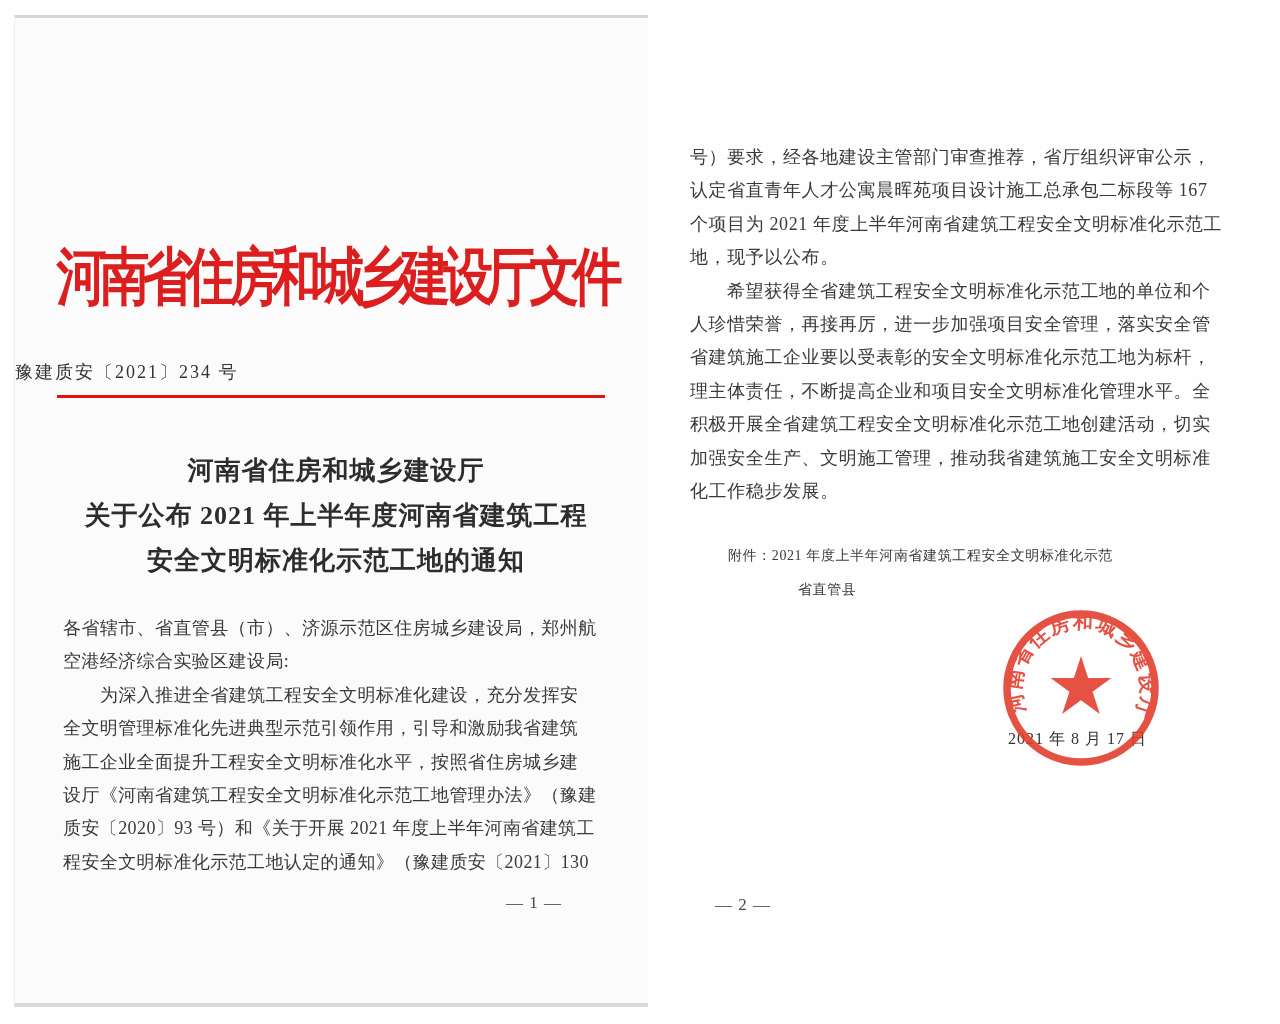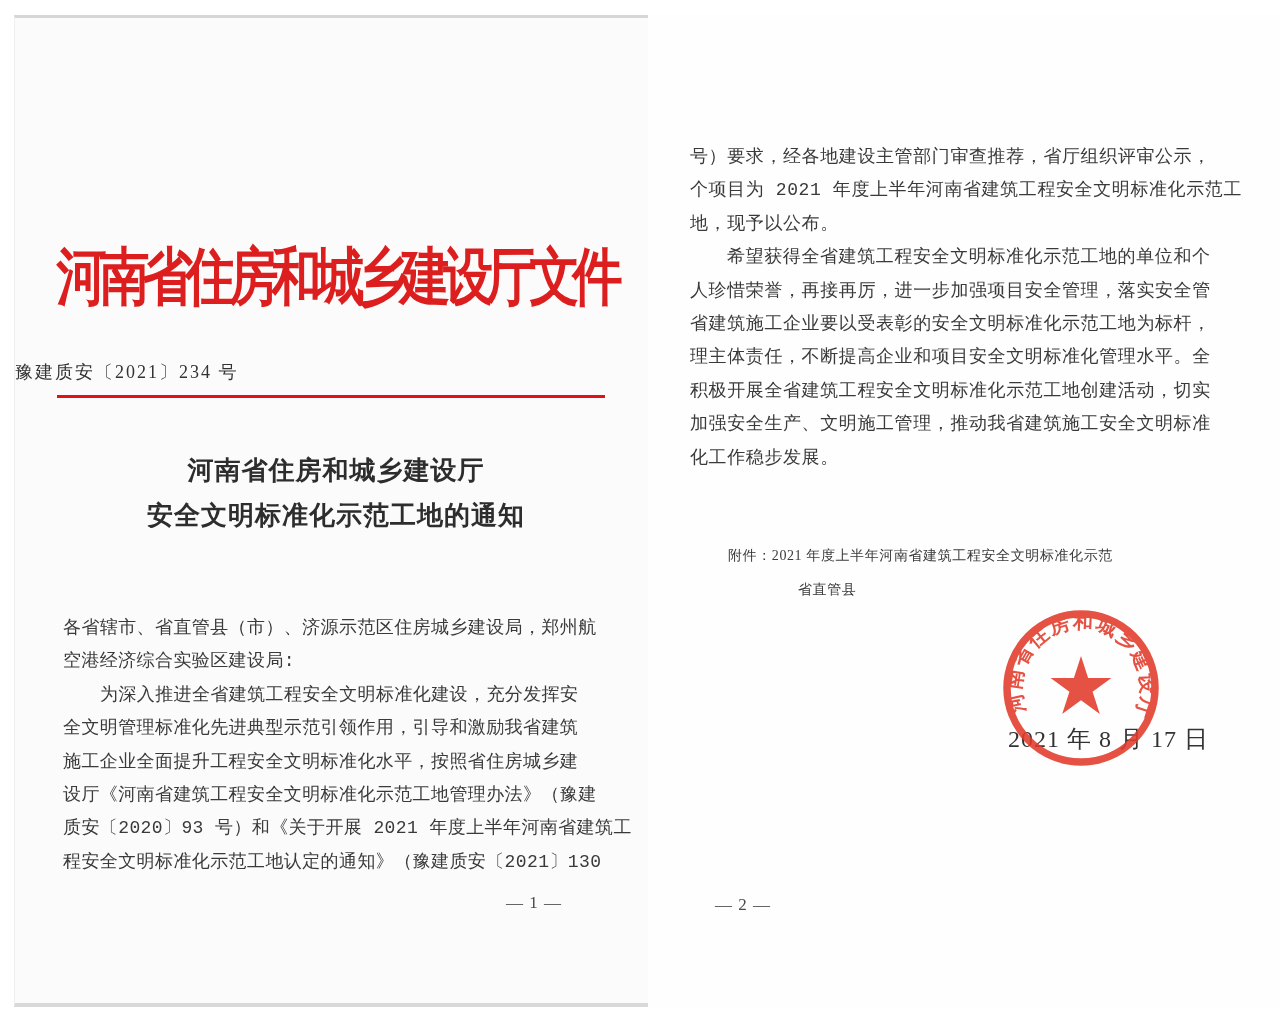--- a/index.html
+++ b/index.html
@@ -36,68 +36,70 @@
     background:#e01212;
   }
   .doc-title{
     position:absolute;top:430px;left:0;width:100%;text-align:center;
     font-weight:bold;font-size:26px;line-height:45px;color:#2d2d2d;
     letter-spacing:1px;
   }
   .bodyblock{position:absolute;font-size:18px;color:#3a3a3a;}
   #p1body{top:594px;left:48px;width:530px;line-height:33.4px;letter-spacing:0.4px;}
   #p2body{top:127px;left:42px;width:528px;line-height:33.4px;letter-spacing:0.6px;}
-  .bodyblock .l{white-space:nowrap;font-family:Liberation Mono, monospace;}
+  .bodyblock .l{white-space:nowrap;}
   .bodyblock .ind{text-indent:37px;}
   .attach{
     position:absolute;top:525px;left:80px;font-size:14px;line-height:34px;
     letter-spacing:0.6px;color:#3a3a3a;
   }
   .attach .l2{padding-left:70px;}
   .pagenum{
     position:absolute;font-size:17px;color:#4a4a4a;letter-spacing:1px;white-space:nowrap;
   }
   #pn1{top:875px;left:459px;width:120px;text-align:center;}
   #pn2{top:881px;left:35px;width:120px;text-align:center;}
   .date{
-    position:absolute;top:713px;left:360px;font-size:24px;line-height:24px;
+    position:absolute;top:713px;left:360px;font-size:16px;line-height:24px;
     letter-spacing:1px;color:#333;white-space:nowrap;z-index:1;
   }
   .seal{
     position:absolute;top:578px;left:337px;width:192px;height:192px;
     z-index:2;opacity:0.88;pointer-events:none;
   }
 </style>
 </head>
 <body>
 
 <div id="page1" class="page">
   <div class="letterhead">河南省住房和城乡建设厅文件</div>
   <div class="docnum">豫建质安〔2021〕234 号</div>
   <div class="redline"></div>
   <div class="doc-title">
     <div class="l">河南省住房和城乡建设厅</div>
+    <div class="l">关于公布 2021 年上半年度河南省建筑工程</div>
     <div class="l">安全文明标准化示范工地的通知</div>
   </div>
   <div id="p1body" class="bodyblock">
     <div class="l">各省辖市、省直管县（市）、济源示范区住房城乡建设局，郑州航</div>
     <div class="l">空港经济综合实验区建设局:</div>
     <div class="l ind">为深入推进全省建筑工程安全文明标准化建设，充分发挥安</div>
     <div class="l">全文明管理标准化先进典型示范引领作用，引导和激励我省建筑</div>
     <div class="l">施工企业全面提升工程安全文明标准化水平，按照省住房城乡建</div>
     <div class="l">设厅《河南省建筑工程安全文明标准化示范工地管理办法》（豫建</div>
     <div class="l">质安〔2020〕93 号）和《关于开展 2021 年度上半年河南省建筑工</div>
     <div class="l">程安全文明标准化示范工地认定的通知》（豫建质安〔2021〕130</div>
   </div>
   <div id="pn1" class="pagenum">— 1 —</div>
 </div>
 
 <div id="page2" class="page">
   <div id="p2body" class="bodyblock">
     <div class="l">号）要求，经各地建设主管部门审查推荐，省厅组织评审公示，</div>
+    <div class="l">认定省直青年人才公寓晨晖苑项目设计施工总承包二标段等 167</div>
     <div class="l">个项目为 2021 年度上半年河南省建筑工程安全文明标准化示范工</div>
     <div class="l">地，现予以公布。</div>
     <div class="l ind">希望获得全省建筑工程安全文明标准化示范工地的单位和个</div>
     <div class="l">人珍惜荣誉，再接再厉，进一步加强项目安全管理，落实安全管</div>
     <div class="l">省建筑施工企业要以受表彰的安全文明标准化示范工地为标杆，</div>
     <div class="l">理主体责任，不断提高企业和项目安全文明标准化管理水平。全</div>
     <div class="l">积极开展全省建筑工程安全文明标准化示范工地创建活动，切实</div>
     <div class="l">加强安全生产、文明施工管理，推动我省建筑施工安全文明标准</div>
     <div class="l">化工作稳步发展。</div>
   </div>

